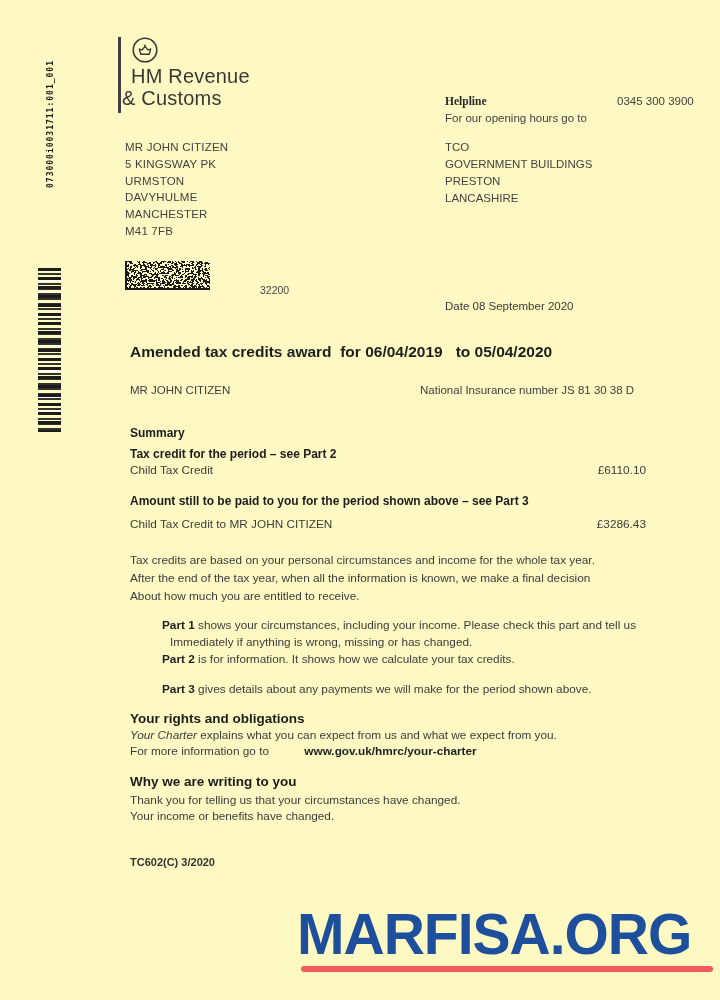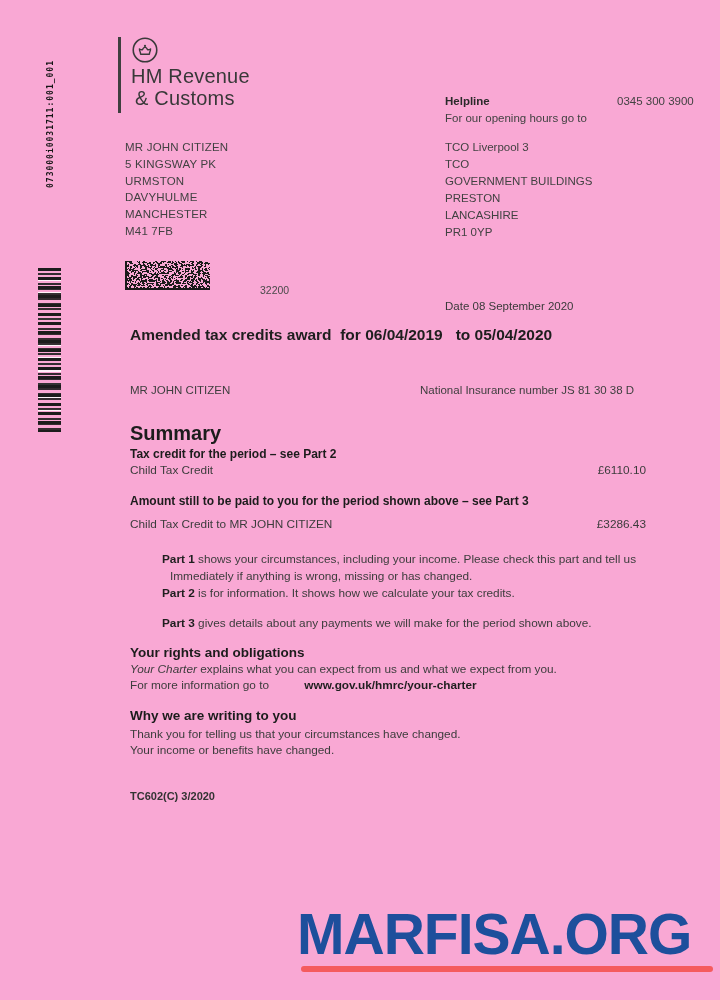--- a/index.html
+++ b/index.html
@@ -1,17 +1,17 @@
 <!DOCTYPE html>
 <html><head>
 <meta charset="utf-8">
 <style>
   html,body{margin:0;padding:0;background:#e9e9e9;}
   .page{
-    position:relative;width:720px;height:1000px;background:#f9a8d4;
+    position:relative;width:720px;height:1000px;background:#fef9c3;
     font-family:"Liberation Sans",sans-serif;color:#3c3c3c;overflow:hidden;
     margin:0 auto;
   }
   .abs{position:absolute;}
   .b{font-weight:bold;color:#1f1f1f;margin-left:32px;}
   .i{font-style:italic;}
   .pre{white-space:pre-line;}
 
   
   .side-code{
@@ -26,42 +26,42 @@
       repeating-linear-gradient(180deg,#1c1c1c 0 3px,transparent 3px 9px),
       repeating-linear-gradient(180deg,rgba(30,30,30,.9) 0 2px,transparent 2px 5px),
       repeating-linear-gradient(180deg,transparent 0 11px,rgba(255,255,255,.85) 11px 13px);
   }
 
   
   .hmrc-logo{left:118px;top:36px;width:170px;height:80px;}
   .hmrc-bar{position:absolute;left:0;top:1px;width:2.5px;height:76px;background:#3f3f3f;}
   .hmrc-crown{position:absolute;left:13px;top:0;}
   .hmrc-l1{position:absolute;left:13px;top:29px;font-size:20px;color:#383838;letter-spacing:.2px;}
-  .hmrc-l2{position:absolute;left:17px;top:51px;font-size:20px;color:#383838;letter-spacing:.2px;}
+  .hmrc-l2{position:absolute;left:4px;top:51px;font-size:20px;color:#383838;letter-spacing:.2px;}
 
   .addr{left:125px;top:139px;font-size:11.5px;line-height:16.8px;color:#424242;letter-spacing:.2px;}
 
   .rightcol{left:445px;top:93px;width:250px;font-size:11.5px;line-height:17px;color:#424242;}
   .contact-row{display:flex;}
-  .contact-row .lbl{width:172px;font-weight:bold;color:#2a2a2a;}
+  .contact-row .lbl{width:172px;font-weight:bold;color:#2a2a2a;font-family:Liberation Serif, serif;}
   .office{margin-top:12px;}
   .date-line{left:445px;top:300px;font-size:11.5px;color:#3a3a3a;}
 
   .datamatrix{left:125px;top:261px;}
   .batch-num{left:260px;top:284px;font-size:10.5px;color:#4a4a4a;}
 
   .doc-title{
-    left:130px;top:326px;width:560px;
+    left:130px;top:343px;width:560px;
     font-size:15.5px;font-weight:bold;color:#1e1e1e;white-space:pre-wrap;
   }
   .claimant{left:130px;top:384px;font-size:11.5px;color:#3e3e3e;}
   .ni{left:420px;top:384px;font-size:11.5px;color:#3e3e3e;}
 
   .content{left:130px;top:424px;width:522px;font-size:11.8px;line-height:16.5px;color:#3c3c3c;}
-  .h-summary{font-size:20px;font-weight:bold;color:#1c1c1c;line-height:18px;margin-bottom:4px;}
+  .h-summary{font-size:12px;font-weight:bold;color:#1c1c1c;line-height:18px;margin-bottom:4px;}
   .h-sub{font-size:12px;font-weight:bold;color:#1c1c1c;line-height:16px;margin-top:3px;}
   .amt-row{display:flex;justify-content:space-between;line-height:16px;padding-right:6px;}
   .amt-row.r1{margin-bottom:15px;gap:8px;}
   .h-sub.r2{margin-top:10px;margin-bottom:6px;line-height:17px;}
   .amt-row.r2{margin-bottom:19px;}
   .intro{line-height:18px;margin-bottom:12px;}
   .part{padding-left:40px;text-indent:-40px;margin-bottom:1px;}
   .part.gap{margin-top:13px;}
   .h-section{font-size:13.5px;font-weight:bold;color:#1c1c1c;line-height:17px;margin-top:14px;}
   .h-section.rights{margin-top:13px;}
@@ -105,26 +105,24 @@
     <div>M41 7FB</div>
   </div>
 
   <div class="abs rightcol">
     <div class="contact-row">
       <span class="lbl">Helpline</span>
       <span>0345 300 3900</span>
     </div>
     <div>For our opening hours go to</div>
     <div class="office">
-      <div>TCO Liverpool 3</div>
       <div>TCO</div>
       <div>GOVERNMENT BUILDINGS</div>
       <div>PRESTON</div>
       <div>LANCASHIRE</div>
-      <div>PR1 0YP</div>
     </div>
   </div>
   <div class="abs date-line">Date 08 September 2020</div>
 
   <div class="abs datamatrix">
     <svg width="85" height="29">
       <defs>
         <filter id="dmz" x="0" y="0" width="100%" height="100%">
           <feTurbulence type="fractalNoise" baseFrequency="0.45 0.5" numOctaves="2" seed="8" stitchTiles="stitch" result="n"></feTurbulence>
           <feColorMatrix in="n" type="luminanceToAlpha" result="a"></feColorMatrix>
@@ -154,20 +152,23 @@
       <span>Child Tax Credit</span>
       <span>£6110.10</span>
     </div>
 
     <div class="h-sub r2">Amount still to be paid to you for the period shown above – see Part 3</div>
     <div class="amt-row r2">
       <span>Child Tax Credit to MR JOHN CITIZEN</span>
       <span>£3286.43</span>
     </div>
 
+    <div class="intro pre">Tax credits are based on your personal circumstances and income for the whole tax year.
+After the end of the tax year, when all the information is known, we make a final decision
+About how much you are entitled to receive.</div>
 
     <div class="part">
       <span class="b">Part 1</span><span class="pre"> shows your circumstances, including your income. Please check this part and tell us
 Immediately if anything is wrong, missing or has changed.</span>
     </div>
     <div class="part">
       <span class="b">Part 2</span><span> is for information. It shows how we calculate your tax credits.</span>
     </div>
     <div class="part gap">
       <span class="b">Part 3</span><span> gives details about any payments we will make for the period shown above.</span>

